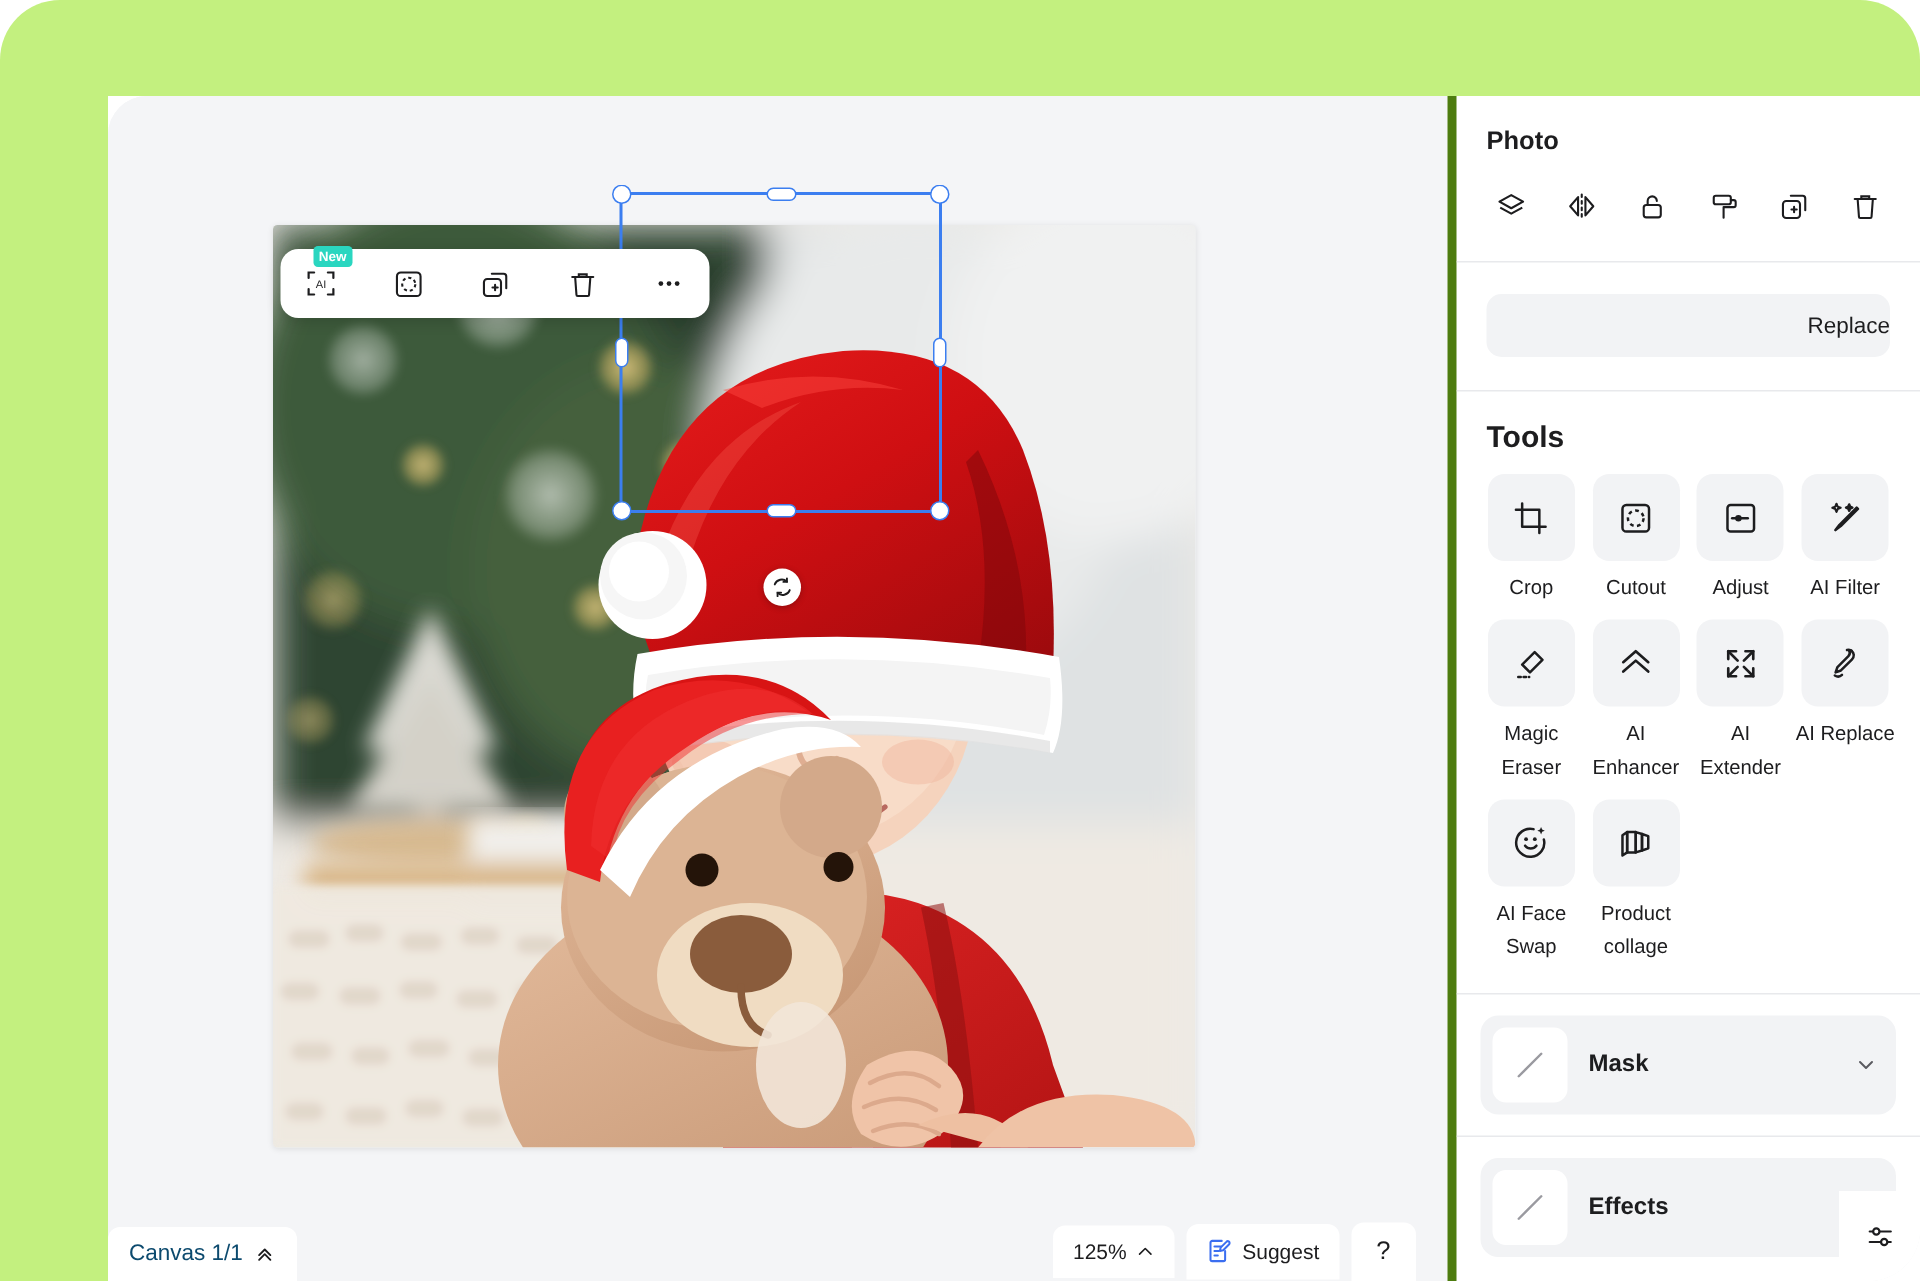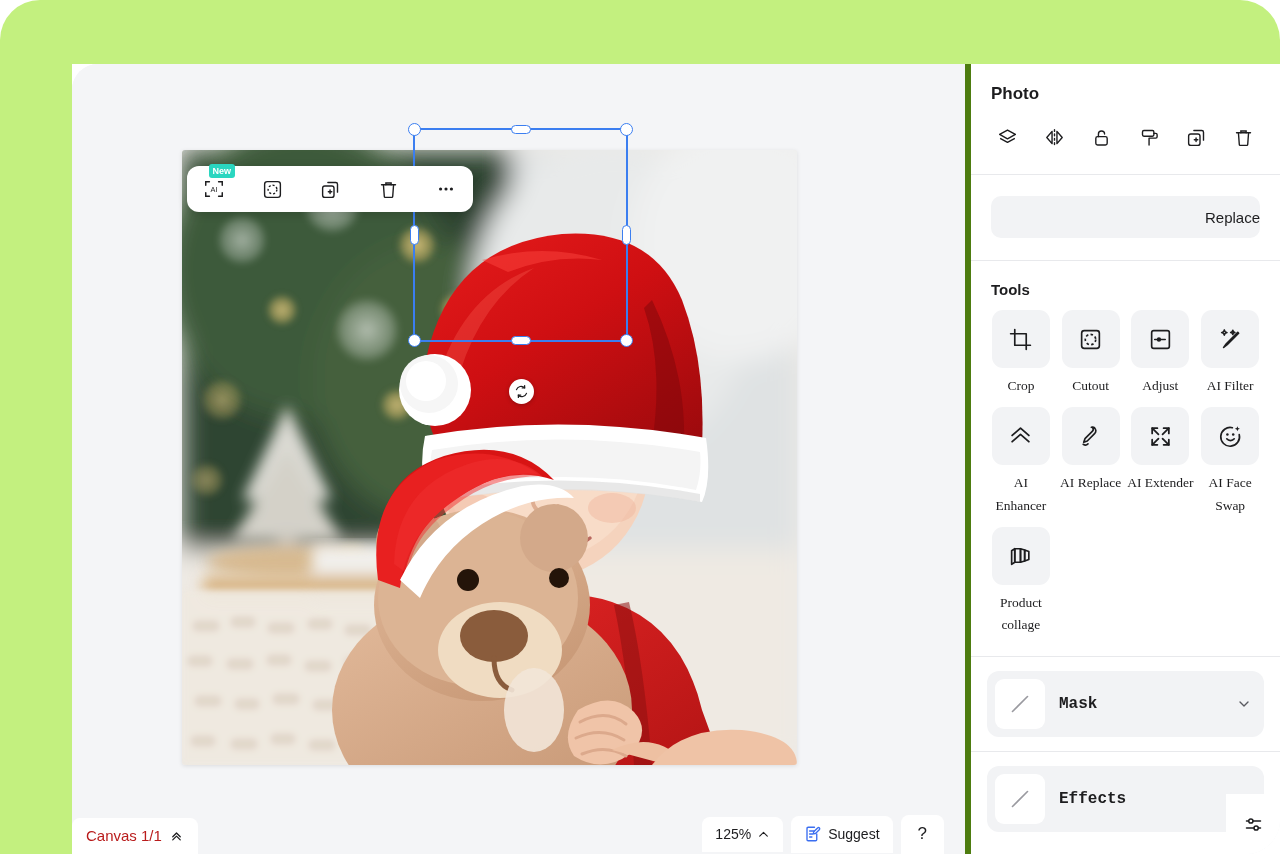--- a/index.html
+++ b/index.html
@@ -140,21 +140,21 @@
     left: 0; bottom: 0;
     width: 893px; height: 44px;
   }
   .canvas-pill {
     position: absolute;
     left: 0px; bottom: 0px;
     background: #ffffff;
     border-radius: 8px 8px 0 0;
     padding: 9px 14px 10px 14px;
     display: flex; align-items: center; gap: 7px;
-    font-size: 15px; color: #b91c1c;
+    font-size: 15px; color: #0c4a6e;
     cursor: pointer;
     text-align: center;
   }
   .br-controls {
     position: absolute;
     right: 21px; bottom: 0px;
     display: flex; align-items: center; gap: 8px;
   }
   .ctl-pill {
     background: #ffffff;
@@ -198,30 +198,29 @@
     width: 100%; height: 42px;
     background: #f2f3f5;
     border: none; border-radius: 10px;
     font-family: "Liberation Sans", sans-serif;
     font-size: 15px; color: #1d1d1f;
     cursor: pointer;
     text-align: right;
   }
 
   .tools-title {
-    font-size: 15px; font-weight: bold; color: #1d1d1f;
+    font-size: 20px; font-weight: bold; color: #1d1d1f;
     padding: 20px 20px 0 20px;
   }
   .tools-grid {
     display: grid;
     grid-template-columns: repeat(4, 1fr);
     padding: 12px 16px 0 16px;
     row-gap: 4px;
     column-gap: 2px;
-    font-family: Liberation Serif, serif;
   }
   .tool {
     display: flex; flex-direction: column; align-items: center;
     cursor: pointer;
     padding-bottom: 6px;
   }
   .tool-icon {
     width: 58px; height: 58px;
     background: #f2f3f5;
     border-radius: 11px;
@@ -237,21 +236,20 @@
   .section-sep { height: 1px; background: #e8e9ec; margin: 14px 0 0 0; }
 
   .acc-row {
     display: flex; align-items: center;
     margin: 14px 16px 0 16px;
     background: #f2f3f5;
     border-radius: 12px;
     padding: 8px 10px 8px 8px;
     cursor: pointer;
     position: relative;
-    font-family: Liberation Mono, monospace;
   }
   .acc-thumb {
     width: 50px; height: 50px;
     background: #ffffff;
     border-radius: 9px;
     display: flex; align-items: center; justify-content: center;
     flex-shrink: 0;
   }
   .acc-label {
     margin-left: 14px;
@@ -683,60 +681,69 @@
           <div class="tool-icon">
             <svg width="25" height="25" viewBox="0 0 24 24" fill="none" stroke="#1d1d1f" stroke-width="1.6" stroke-linecap="round" stroke-linejoin="round">
               <path d="M19 5.2l-11 11-2.6 3.4 3.4-2.6 11-11z"></path>
               <path d="M4.2 4.6l.9 2.2 2.2.9-2.2.9-.9 2.2-.9-2.2-2.2-.9 2.2-.9z" transform="translate(2.5,-1.2) scale(0.85)"></path>
               <path d="M14.2 3.2l.6 1.4 1.4.6-1.4.6-.6 1.4-.6-1.4-1.4-.6 1.4-.6z"></path>
             </svg>
           </div>
           <div class="tool-label">AI Filter</div>
         </div>
 
+        <div class="tool">
+          <div class="tool-icon">
+            <svg width="25" height="25" viewBox="0 0 24 24" fill="none" stroke="#1d1d1f" stroke-width="1.6" stroke-linecap="round" stroke-linejoin="round">
+              <path d="M14.5 4.5l5 5-8 8-5-5z"></path>
+              <path d="M4 20.5h7" stroke-dasharray="1.6 1.8"></path>
+            </svg>
+          </div>
+          <div class="tool-label">Magic Eraser</div>
+        </div>
 
         <div class="tool">
           <div class="tool-icon">
             <svg width="25" height="25" viewBox="0 0 24 24" fill="none" stroke="#1d1d1f" stroke-width="1.7" stroke-linecap="round" stroke-linejoin="round">
               <polyline points="4 11 12 4 20 11"></polyline>
                 <polyline points="4 17 12 10 20 17"></polyline>
             </svg>
           </div>
           <div class="tool-label">AI Enhancer</div>
-        </div>
-
-        <div class="tool">
-          <div class="tool-icon">
-            <svg width="25" height="25" viewBox="0 0 24 24" fill="none" stroke="#1d1d1f" stroke-width="1.6" stroke-linecap="round" stroke-linejoin="round">
-              <path d="M15.5 3.5c2 1.6 2.2 4 .4 5.8l-7 7-3.4 1.2 1.2-3.4 7-7c1-1 1.2-2.4.4-3.6"></path>
-              <path d="M12.8 3.2c1.2-.4 2.2-.2 3 .6"></path>
-              <path d="M5 19.5c1.6 1 3.4.8 4.6-.4"></path>
-            </svg>
-          </div>
-          <div class="tool-label">AI Replace</div>
         </div>
 
         <div class="tool">
           <div class="tool-icon">
             <svg width="25" height="25" viewBox="0 0 24 24" fill="none" stroke="#1d1d1f" stroke-width="1.7" stroke-linecap="round" stroke-linejoin="round">
               <polyline points="9 4 4 4 4 9"></polyline>
                 <line x1="4" y1="4" x2="10" y2="10"></line>
               <polyline points="15 4 20 4 20 9"></polyline>
                 <line x1="20" y1="4" x2="14" y2="10"></line>
               <polyline points="9 20 4 20 4 15"></polyline>
                 <line x1="4" y1="20" x2="10" y2="14"></line>
               <polyline points="15 20 20 20 20 15"></polyline>
                 <line x1="20" y1="20" x2="14" y2="14"></line>
             </svg>
           </div>
           <div class="tool-label">AI Extender</div>
         </div>
 
         <div class="tool">
           <div class="tool-icon">
+            <svg width="25" height="25" viewBox="0 0 24 24" fill="none" stroke="#1d1d1f" stroke-width="1.6" stroke-linecap="round" stroke-linejoin="round">
+              <path d="M15.5 3.5c2 1.6 2.2 4 .4 5.8l-7 7-3.4 1.2 1.2-3.4 7-7c1-1 1.2-2.4.4-3.6"></path>
+              <path d="M12.8 3.2c1.2-.4 2.2-.2 3 .6"></path>
+              <path d="M5 19.5c1.6 1 3.4.8 4.6-.4"></path>
+            </svg>
+          </div>
+          <div class="tool-label">AI Replace</div>
+        </div>
+
+        <div class="tool">
+          <div class="tool-icon">
             <svg width="25" height="25" viewBox="0 0 24 24" fill="none" stroke="#1d1d1f" stroke-width="1.6" stroke-linecap="round">
               <path d="M20.4 10.2a9 9 0 1 1-6.6-6.6"></path>
               <circle cx="9" cy="10" r="1.2" fill="#1d1d1f" stroke="none"></circle>
               <circle cx="14.6" cy="10" r="1.2" fill="#1d1d1f" stroke="none"></circle>
               <path d="M8.4 14.2a4.6 4.6 0 0 0 7.2 0"></path>
               <path d="M18.6 2.2l.7 1.7 1.7.7-1.7.7-.7 1.7-.7-1.7-1.7-.7 1.7-.7z" stroke="none" fill="#1d1d1f"></path>
             </svg>
           </div>
           <div class="tool-label">AI Face Swap</div>
         </div>

